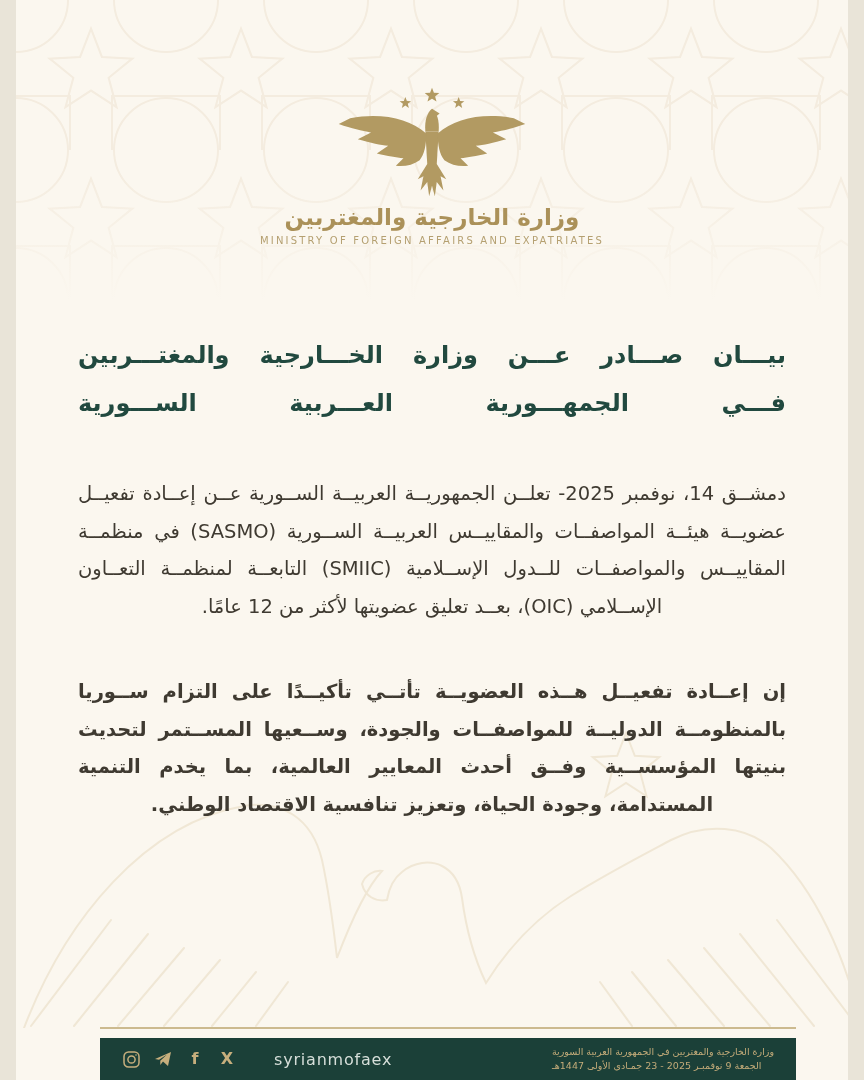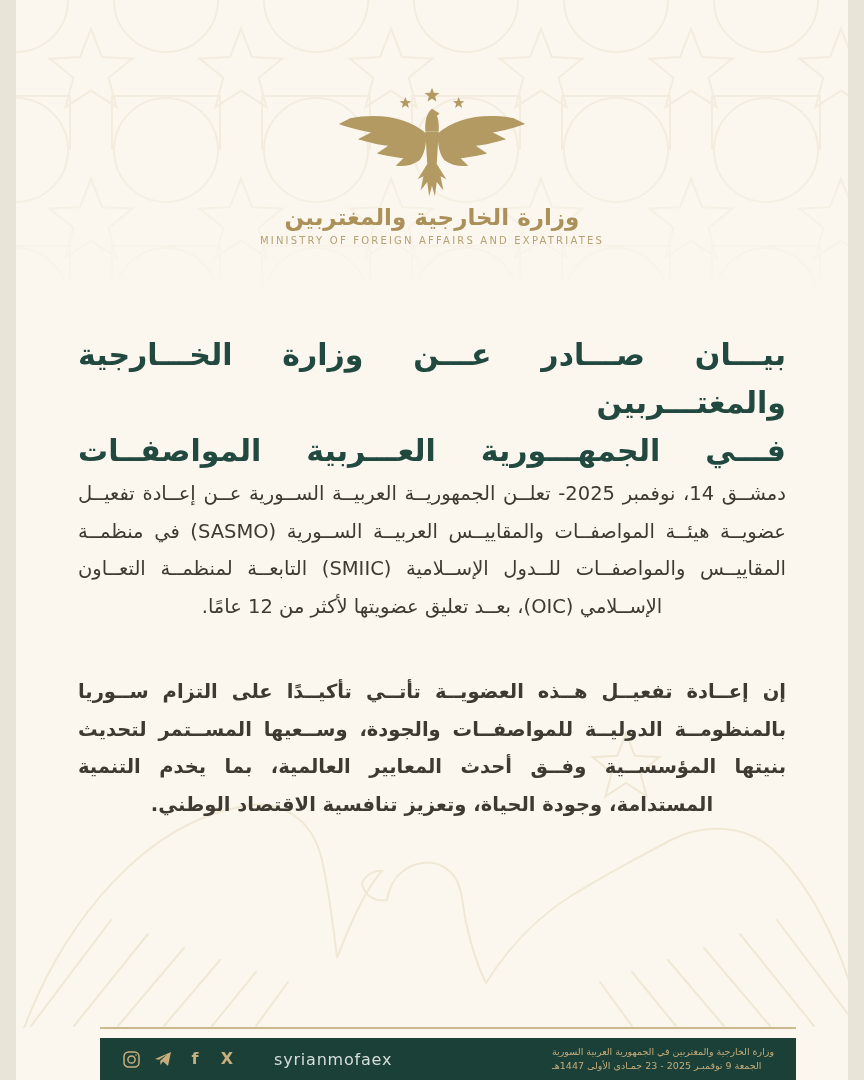--- a/index.html
+++ b/index.html
@@ -19,21 +19,21 @@
     letter-spacing:1px; direction:rtl;
   }
   .caption-en {
     margin-top:5px; font-size:10px; letter-spacing:2.2px; color:#b5a071;
   }
 
   
   .title-block {
     position:absolute; top:331px; left:62px; right:62px;
     direction:rtl; color:#21493f; font-weight:bold;
-    font-size:30px; line-height:48px; margin:0;
+    font-size:24px; line-height:48px; margin:0;
   }
   .title-line { text-align:justify; text-align-last:justify; }
 
   
   .para {
     position:absolute; left:62px; right:62px; margin:0;
     direction:rtl; color:#3f3a31;
     font-size:19.5px; line-height:37.5px;
     text-align:justify; text-align-last:center;
   }
@@ -136,21 +136,21 @@
         <path d="M105,84 L95,100 L101,97 L98,112 L105,103 L107,118 L110,107 L113,118
                  L115,103 L122,112 L119,97 L125,100 L115,84 Z"></path>
       </g>
     </svg>
     <div class="calligraphy">وزارة الخارجية والمغتربين</div>
     <div class="caption-en">MINISTRY OF FOREIGN AFFAIRS AND EXPATRIATES</div>
   </header>
 
   <h1 class="title-block">
     <div class="title-line">بيـــان صـــادر عـــن وزارة الخـــارجية والمغتـــربين</div>
-    <div class="title-line">فـــي الجمهـــورية العـــربية المواصفــات</div>
+    <div class="title-line">فـــي الجمهـــورية العـــربية الســـورية</div>
   </h1>
 
   <p class="para para-1">دمشــق 14، نوفمبر 2025- تعلــن الجمهوريــة العربيــة الســورية عــن إعــادة تفعيــل عضويــة هيئــة المواصفــات والمقاييــس العربيــة الســورية (SASMO) في منظمــة المقاييــس والمواصفــات للــدول الإســلامية (SMIIC) التابعــة لمنظمــة التعــاون الإســلامي (OIC)، بعــد تعليق عضويتها لأكثر من 12 عامًا.</p>
   <p class="para para-2">إن إعــادة تفعيــل هــذه العضويــة تأتــي تأكيــدًا على التزام ســوريا بالمنظومــة الدوليــة للمواصفــات والجودة، وســعيها المســتمر لتحديث بنيتها المؤسســية وفــق أحدث المعايير العالمية، بما يخدم التنمية المستدامة، وجودة الحياة، وتعزيز تنافسية الاقتصاد الوطني.</p>
 
   <div class="footer-line"></div>
   <footer class="footer-bar">
     <div class="social">
       <span class="icon">
         <svg width="17" height="17" viewBox="0 0 17 17" fill="none" stroke="#c7af7d" stroke-width="1.5">

